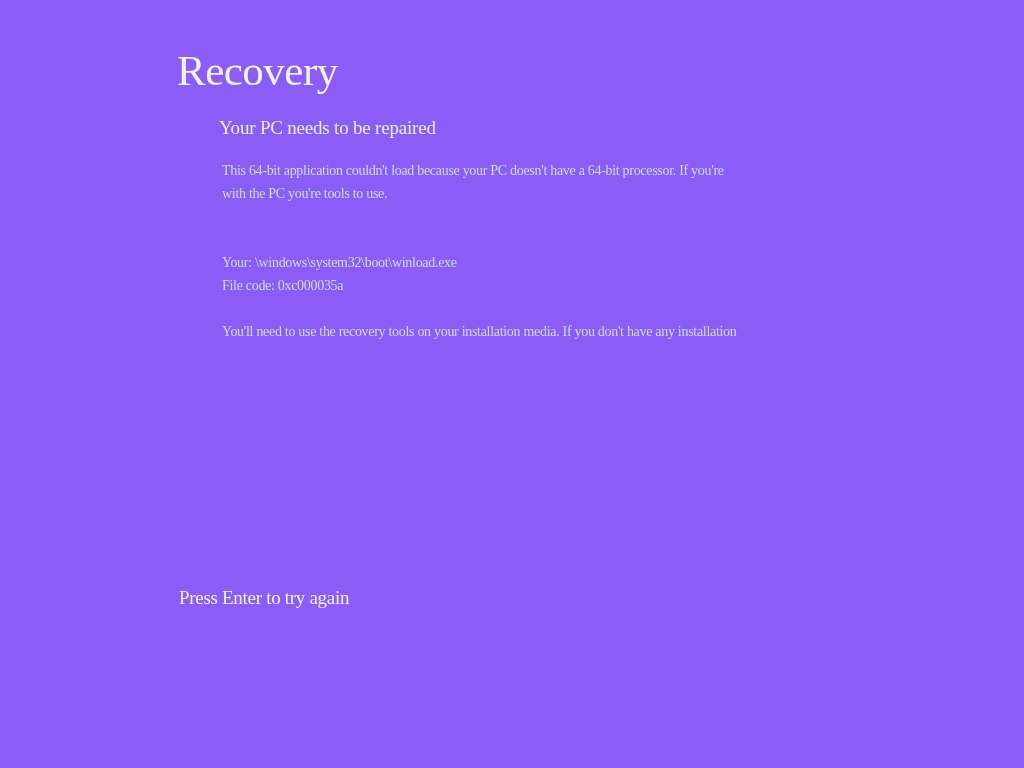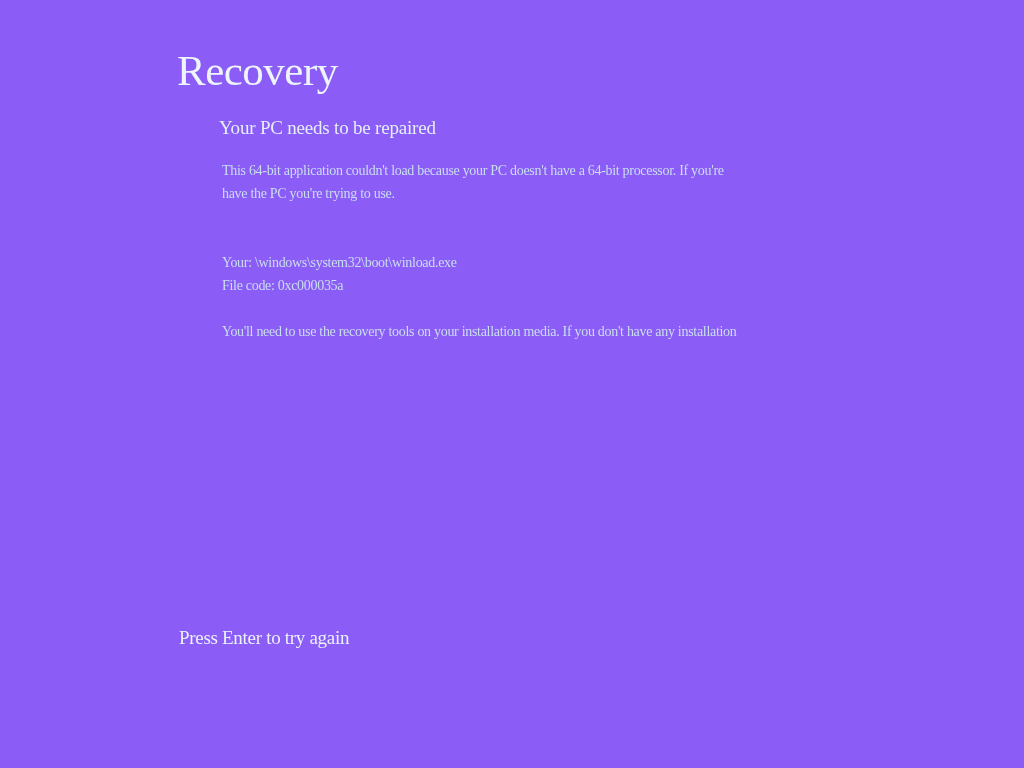--- a/index.html
+++ b/index.html
@@ -59,34 +59,34 @@
   .press-block {
     position: absolute;
     left: 179px;
     top: 583px;
     font-size: 19px;
     font-weight: 300;
     letter-spacing: -0.3px;
     line-height: 29px;
     color: #eaf2fa;
   }
-  .press-block div { white-space: nowrap; margin-top: 40px; }
+  .press-block div { white-space: nowrap; }
 </style>
 </head>
 <body>
 
 <div class="screen">
 
   <div class="title">Recovery</div>
 
   <div class="subtitle">Your PC needs to be repaired</div>
 
   <div class="body-block para1">
     <div>This 64-bit application couldn't load because your PC doesn't have a 64-bit processor. If you're</div>
-    <div>have the PC you're trying to use.</div>
+    <div>with the PC you're tools to use.</div>
   </div>
 
   <div class="body-block fileinfo">
     <div>Your: \windows\system32\boot\winload.exe</div>
     <div>File code: 0xc000035a</div>
   </div>
 
   <div class="body-block para2">
     <div>You'll need to use the recovery tools on your installation media. If you don't have any installation</div>
   </div>

